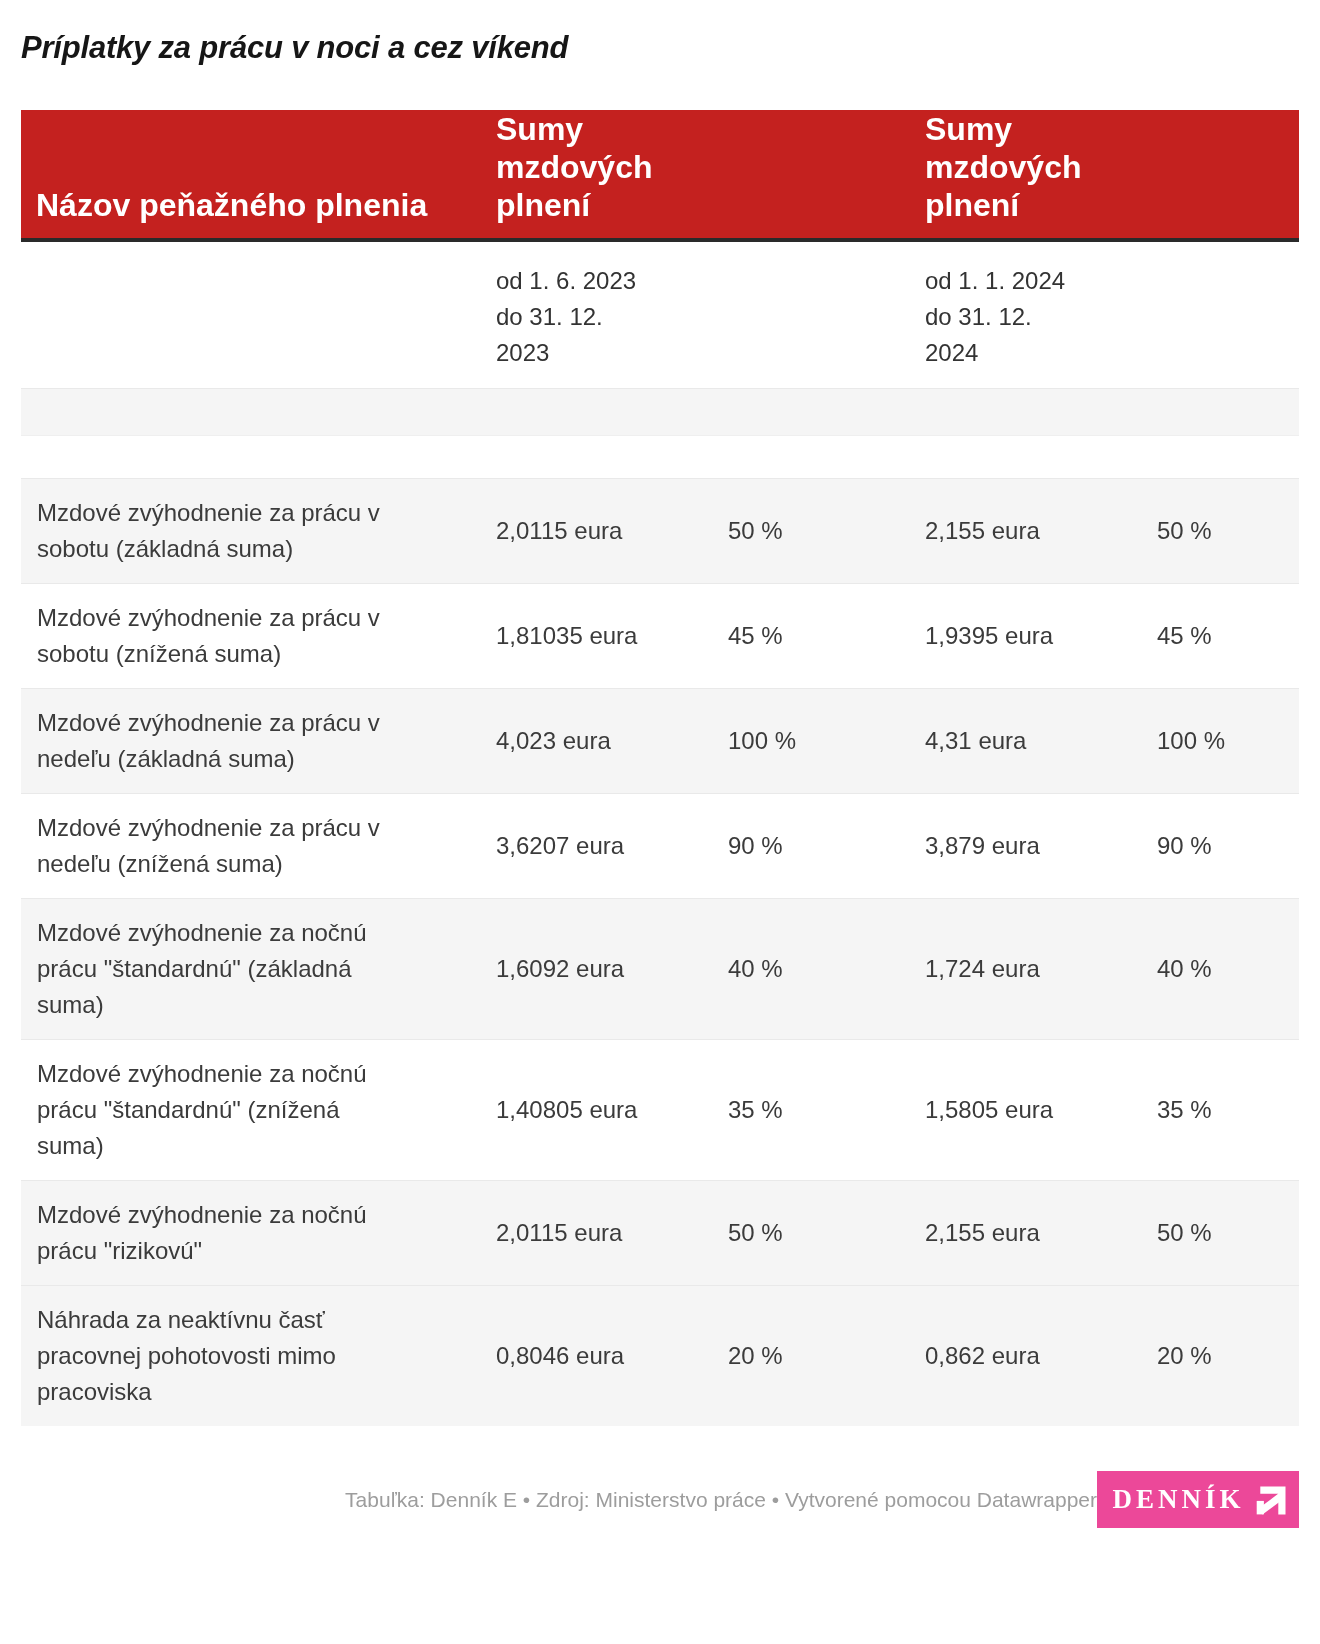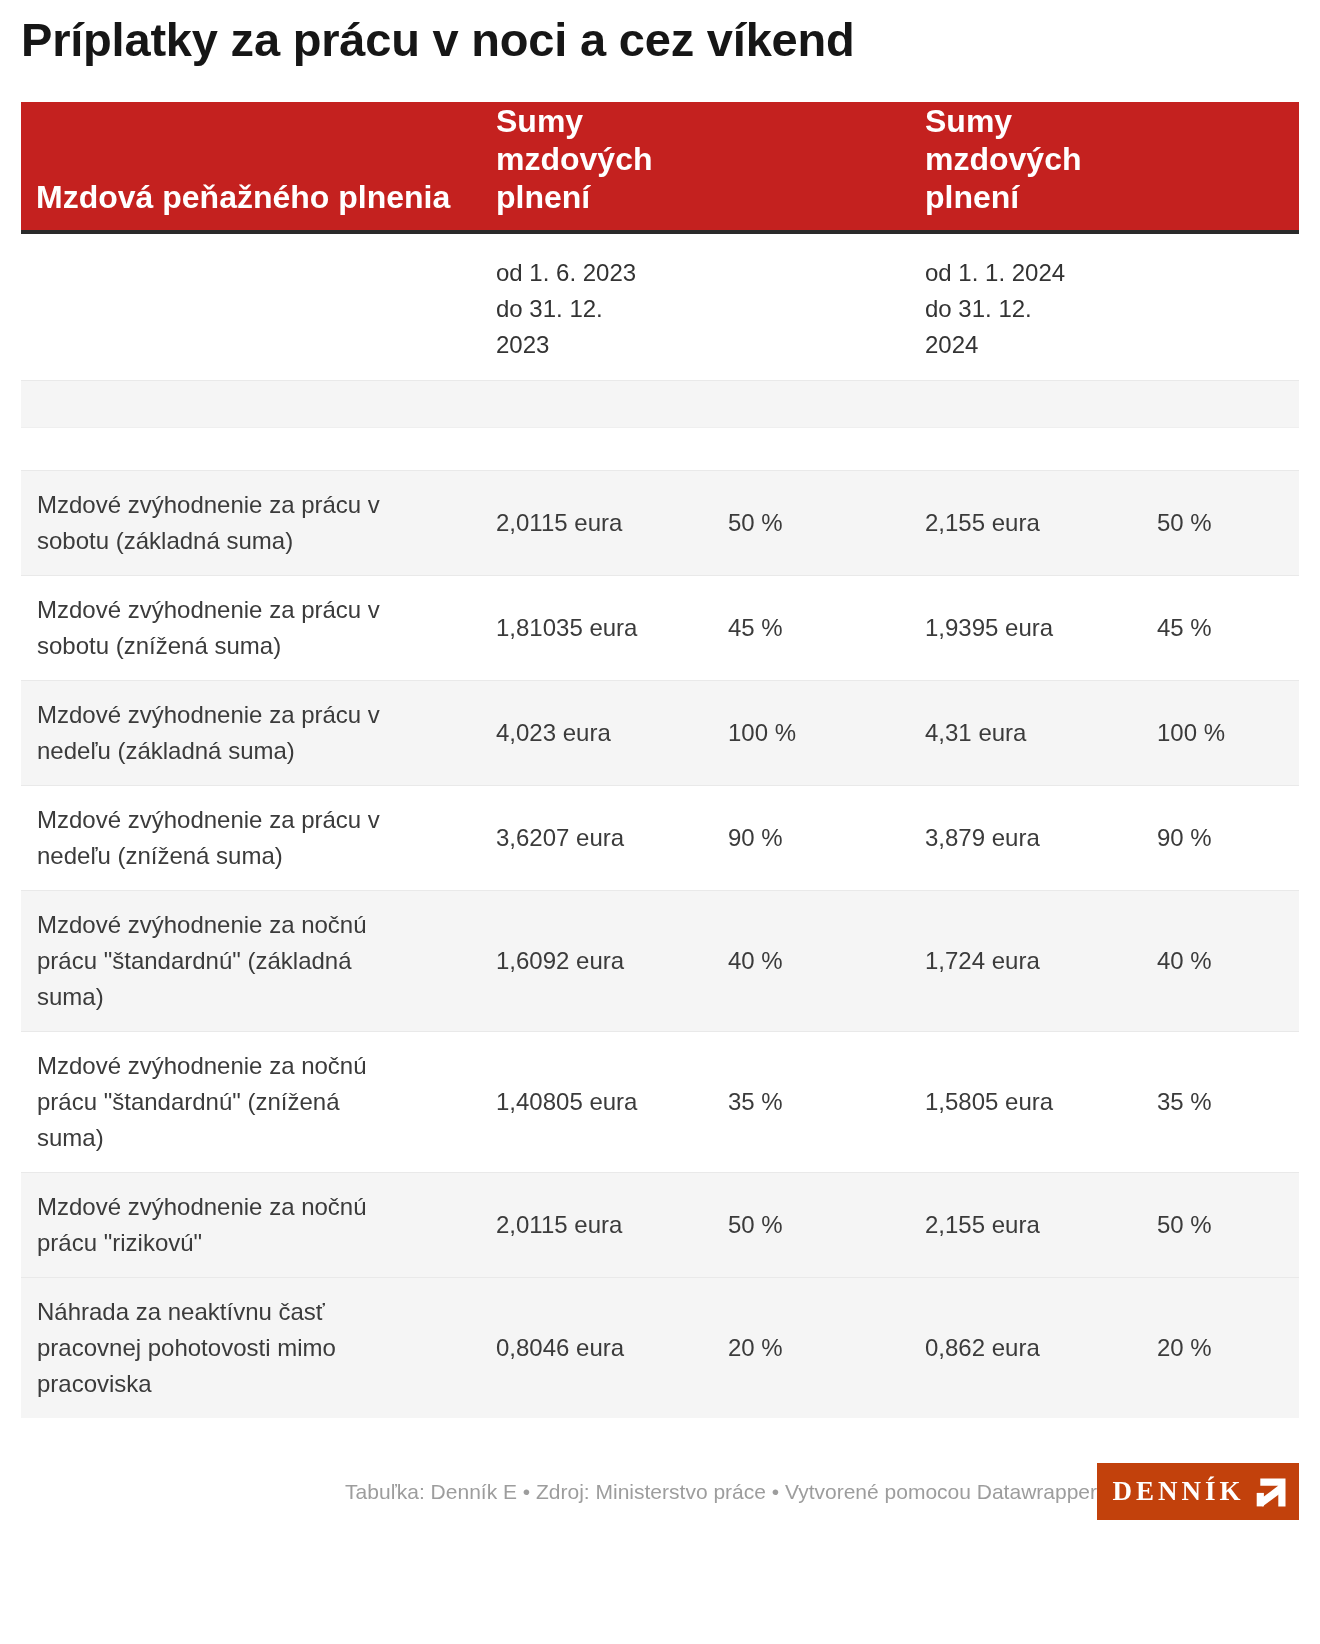--- a/index.html
+++ b/index.html
@@ -4,24 +4,25 @@
 <style>
   html, body { margin: 0; padding: 0; }
   body {
     width: 1320px; height: 1644px;
     background: #ffffff;
     font-family: "Liberation Sans", "DejaVu Sans", sans-serif;
     color: #3a3a3a;
     overflow: hidden;
   }
   .title {
-    margin: 20px 21px 0 21px;
-    font-size: 47px; line-height: 40px;
+    margin: 28px 21px 0 21px;
+    font-size: 31px; line-height: 40px;
     font-weight: 700; color: #161616;
     letter-spacing: -0.2px;
+    font-style: italic;
   }
   table.dw {
     border-collapse: collapse;
     table-layout: fixed;
     width: 1278px;
     margin: 42px 0 0 21px;
   }
   col.c1 { width: 459px; }
   col.c2 { width: 232px; }
   col.c3 { width: 197px; }
@@ -68,21 +69,21 @@
     justify-content: flex-end;
     align-items: center;
     margin: 45px 21px 0 21px;
   }
   .attribution {
     font-size: 21px;
     color: #9d9d9d;
   }
   .logo {
     width: 202px; height: 57px;
-    background: #c2410c;
+    background: #ec4899;
     display: flex;
     align-items: center;
     justify-content: center;
     gap: 9px;
     flex: 0 0 auto;
   }
   .logo-text {
     font-family: "Liberation Serif", "DejaVu Serif", serif;
     font-weight: 700;
     color: #ffffff;
@@ -100,21 +101,21 @@
 <table class="dw">
   <colgroup>
     <col class="c1">
       <col class="c2">
       <col class="c3">
       <col class="c4">
       <col class="c5">
   </colgroup>
   <thead>
     <tr>
-      <th class="name-col">Mzdová peňažného plnenia</th>
+      <th class="name-col">Názov peňažného plnenia</th>
       <th>Sumy
 mzdových
 plnení</th>
       <th></th>
       <th>Sumy
 mzdových
 plnení</th>
       <th></th>
     </tr>
   </thead>

